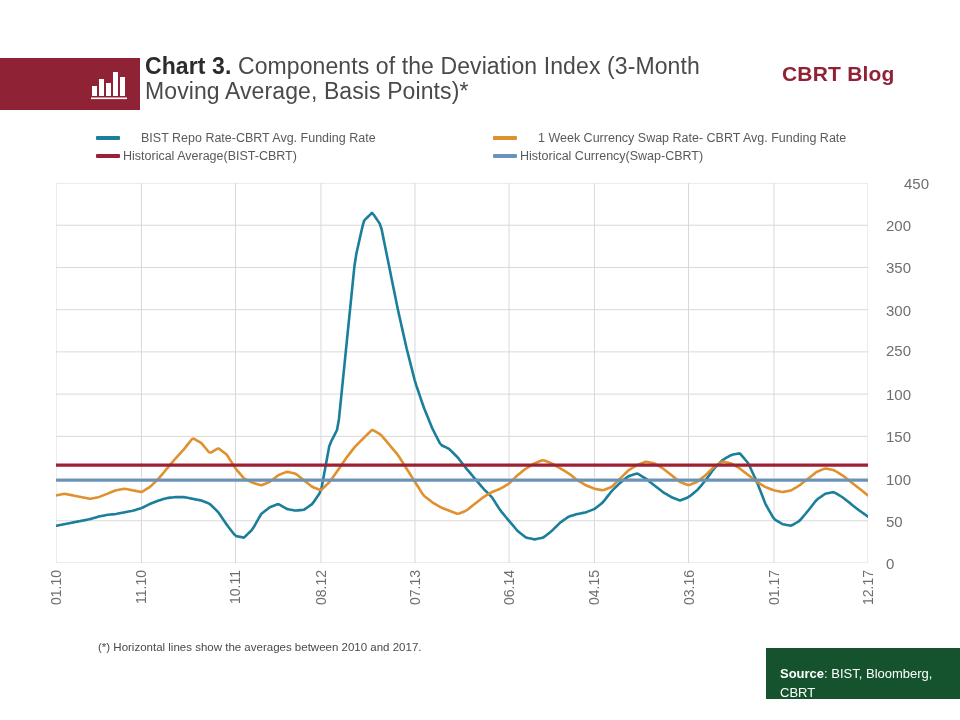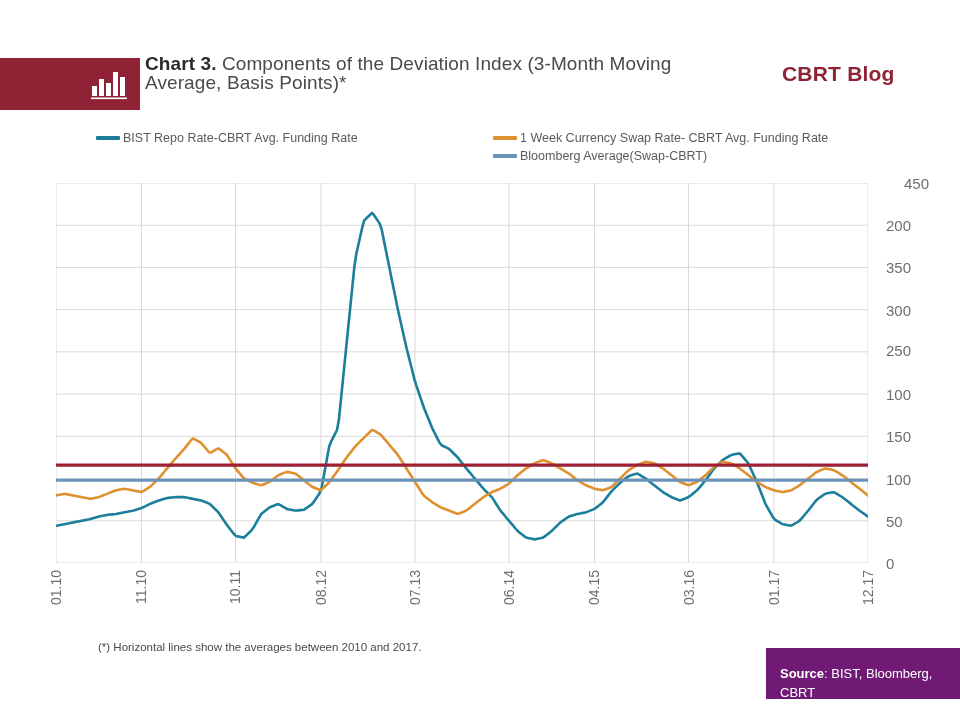--- a/index.html
+++ b/index.html
@@ -15,34 +15,34 @@
   #header{position:absolute;left:0;top:58px;width:960px;height:52px;}
   #banner{
     position:absolute;left:0;top:0;width:140px;height:52px;
     background:#8f2335;
   }
   #logo-icon{
     position:absolute;left:90px;top:10px;width:40px;height:32px;
   }
   #title-block{
     position:absolute;left:145px;top:-4px;width:600px;
-    font-size:19px;line-height:19px;color:#4a4a4a;
+    font-size:23px;line-height:25px;color:#4a4a4a;
     letter-spacing:.1px;
   }
   #title-label{font-weight:bold;color:#2b2b2b;}
   #brand{
     position:absolute;left:782px;top:4px;
     font-size:21px;font-weight:bold;color:#8f2335;
     letter-spacing:.2px;
   }
   
   #legend{position:absolute;left:96px;top:131px;width:820px;height:36px;font-size:12.5px;color:#5a5a5a;}
   .legend-item{position:absolute;white-space:nowrap;display:flex;align-items:center;}
   .legend-swatch{display:inline-block;width:24px;height:3.5px;margin-right:3px;border-radius:1px;}
-  .lg-r0{top:0px;}
+  .lg-r0{top:0px;gap:18px;}
   .lg-r1{top:18px;}
   .lg-c0{left:0px;}
   .lg-c1{left:397px;}
   
   #plot-wrap{position:absolute;left:0;top:170px;width:960px;height:400px;}
   #plot{
     position:absolute;left:56px;top:13px;width:812px;height:380px;
     box-sizing:border-box;
   }
   #plot svg{display:block;}
@@ -53,21 +53,21 @@
     position:absolute;font-size:14px;color:#6f6f6f;
     writing-mode:vertical-rl;transform:rotate(180deg);
     transform-origin:center;white-space:nowrap;
   }
   
   #footnote{
     position:absolute;left:58px;top:641px;font-size:11.5px;color:#4a4a4a;margin-left:40px;
   }
   #source-box{
     position:absolute;left:766px;top:648px;width:194px;height:51px;
-    background:#701a75;color:#ffffff;
+    background:#14532d;color:#ffffff;
     font-size:13px;line-height:19px;
     box-sizing:border-box;padding:16px 0 0 14px;
   }
   #source-label{font-weight:bold;}
 </style>
 </head>
 <body>
 
 <div id="header">
   <div id="banner">
@@ -88,23 +88,27 @@
 
 <div id="legend">
     <div class="legend-item lg-r0 lg-c0">
       <span class="legend-swatch" style="background: rgb(27, 126, 155);"></span>
       <span>BIST Repo Rate-CBRT Avg. Funding Rate</span>
     </div>
     <div class="legend-item lg-r0 lg-c1">
       <span class="legend-swatch" style="background: rgb(224, 145, 47);"></span>
       <span>1 Week Currency Swap Rate- CBRT Avg. Funding Rate</span>
     </div>
+    <div class="legend-item lg-r1 lg-c0">
+      <span class="legend-swatch" style="background: rgb(158, 32, 53);"></span>
+      <span>Historical Average(BIST-CBRT)</span>
+    </div>
     <div class="legend-item lg-r1 lg-c1">
       <span class="legend-swatch" style="background: rgb(106, 147, 187);"></span>
-      <span>Bloomberg Average(Swap-CBRT)</span>
+      <span>Historical Currency(Swap-CBRT)</span>
     </div>
   </div>
 
 <div id="plot-wrap">
   <div id="plot">
       <svg width="812" height="380" viewBox="0 0 812 380">
         <line x1="0" x2="812" y1="380" y2="380" stroke="#d9d9d9" stroke-width="1"></line>
         <line x1="0" x2="812" y1="337.77777777777777" y2="337.77777777777777" stroke="#d9d9d9" stroke-width="1"></line>
         <line x1="0" x2="812" y1="295.55555555555554" y2="295.55555555555554" stroke="#d9d9d9" stroke-width="1"></line>
         <line x1="0" x2="812" y1="253.33333333333334" y2="253.33333333333334" stroke="#d9d9d9" stroke-width="1"></line>

